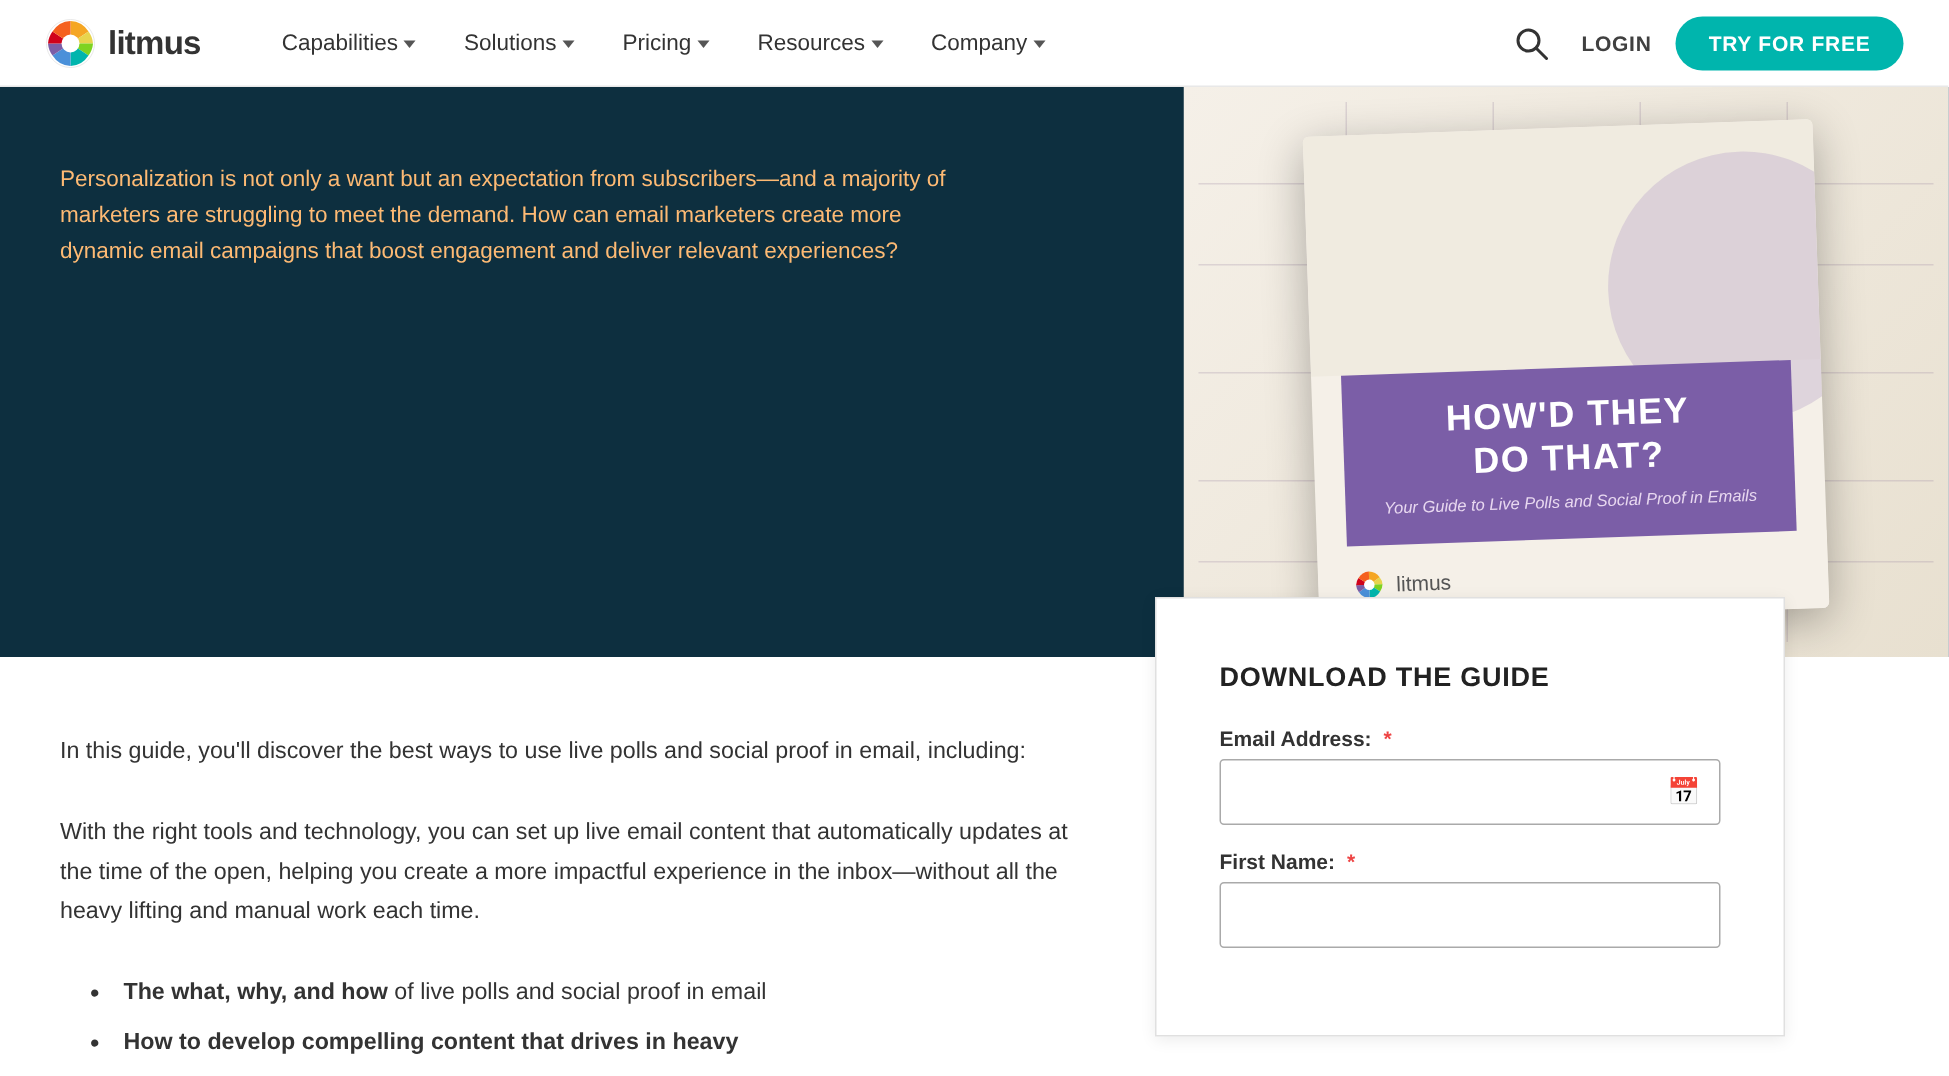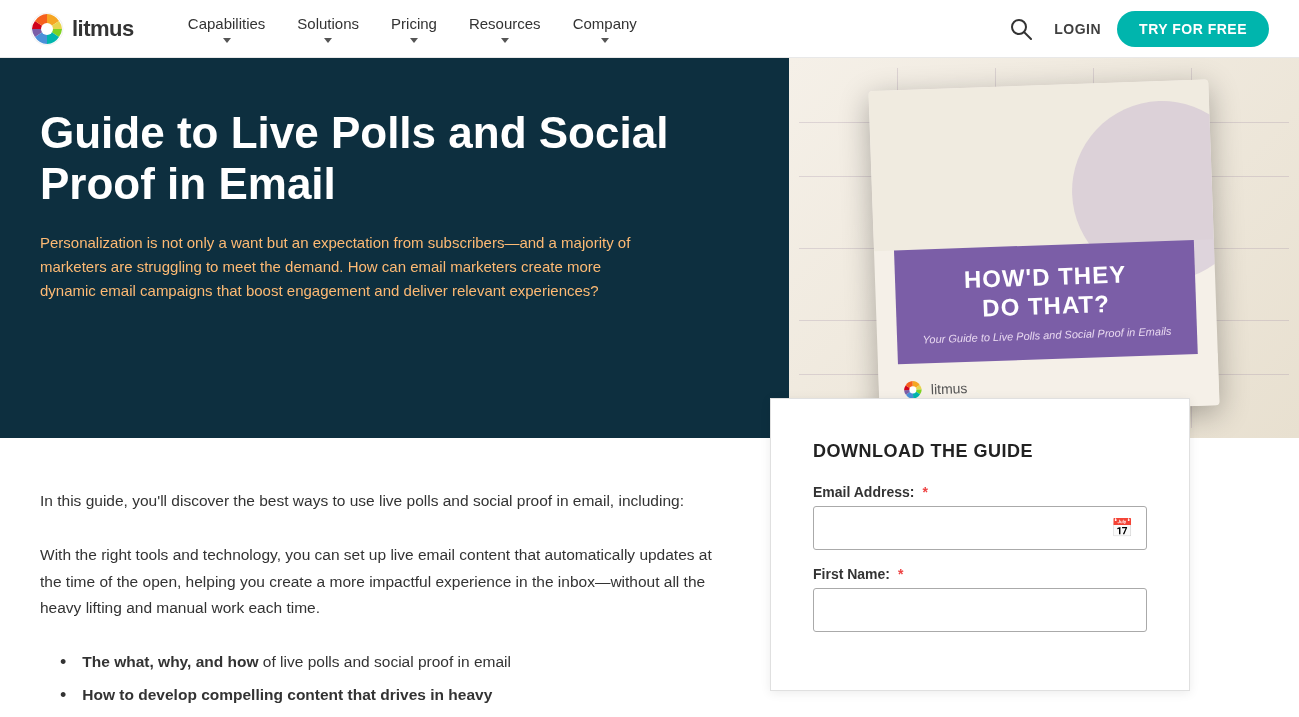--- a/index.html
+++ b/index.html
@@ -42,21 +42,20 @@
     .nav-item {
       display: flex;
       align-items: center;
       gap: 4px;
       padding: 6px 14px;
       font-size: 15px;
       color: #333;
       cursor: pointer;
       font-weight: 500;
       border-radius: 4px;
-      flex-direction: column;
     }
     .chevron-down {
       width: 0; height: 0;
       border-left: 4px solid transparent;
       border-right: 4px solid transparent;
       border-top: 5px solid #555;
       display: inline-block;
       margin-top: 2px;
     }
     .header-right {
@@ -369,21 +368,20 @@
         <line x1="14" y1="14" x2="21" y2="21" stroke="#333" stroke-width="2" stroke-linecap="round"></line>
       </svg>
     </div>
     <span class="login-link">LOGIN</span>
     <button class="try-free-btn">TRY FOR FREE</button>
   </div>
 </header>
 
 <section class="hero">
   <div class="hero-content">
-    <h1 class="hero-title">Guide to Live Polls and Social Proof in Email</h1>
     <p class="hero-desc">Personalization is not only a want but an expectation from subscribers—and a majority of marketers are struggling to meet the demand. How can email marketers create more dynamic email campaigns that boost engagement and deliver relevant experiences?</p>
   </div>
   <div class="hero-image-area">
     <div class="book-cover">
 
       <div class="grid-lines">
         <div class="grid-line-h" style="top:15%"></div>
         <div class="grid-line-h" style="top:30%"></div>
         <div class="grid-line-h" style="top:50%"></div>
         <div class="grid-line-h" style="top:70%"></div>

